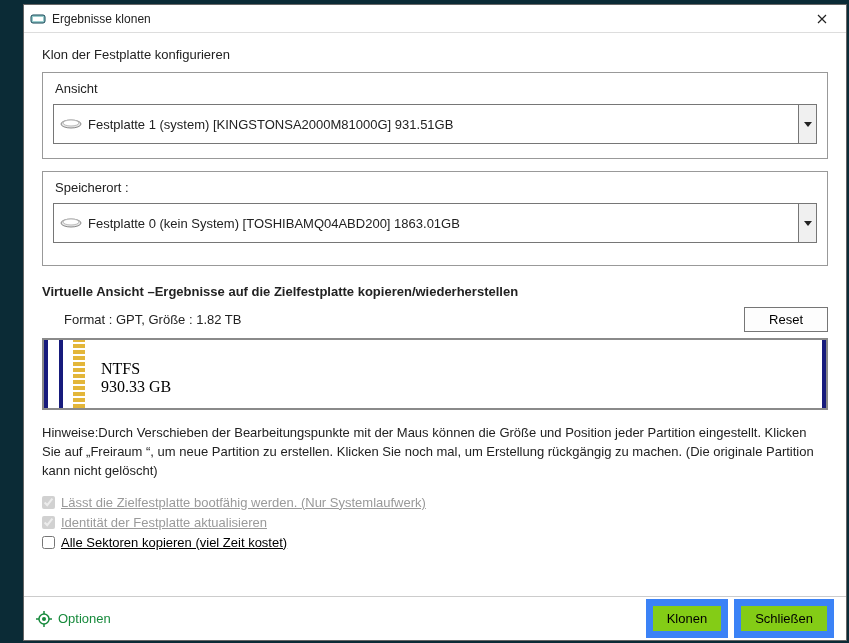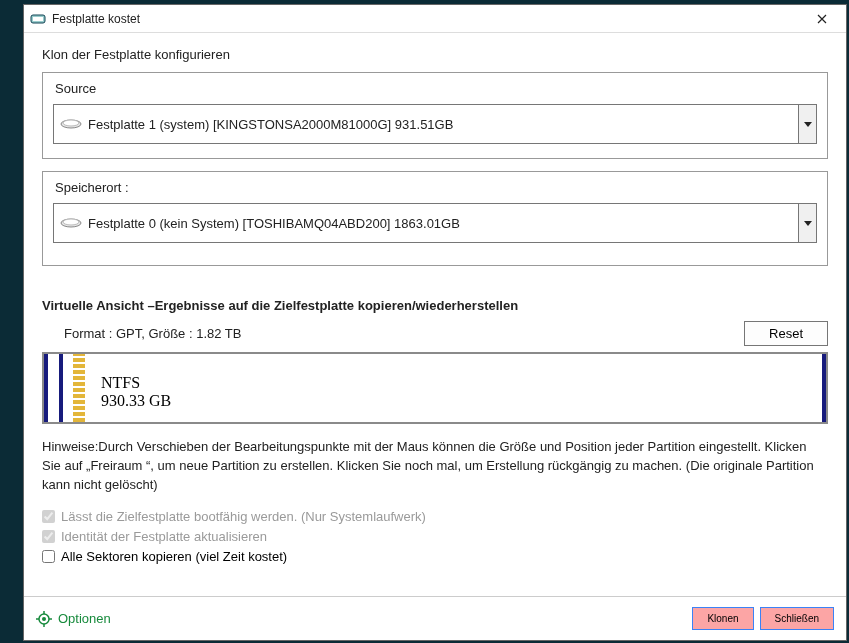--- a/index.html
+++ b/index.html
@@ -27,71 +27,71 @@
   .gutter { width:12px; height:100%; display:flex; flex-direction:column; }
   .partition { flex:1; display:flex; flex-direction:row; position:relative;font-family:Liberation Serif, serif; }
   .part-top { height:14px; background:#171b7c; }
   .part-top.free { background:#fff; border-bottom:1px solid #ccc; }
   .handle { width:6px; background:repeating-linear-gradient(0deg,#e3b63a 0 4px,#fff 4px 6px); }
   .part-texts { position:absolute; left:28px; top:20px; }
   .part-texts .lname { font-size:16px; font-weight:normal; }
   .part-texts .lsize { font-size:16px; }
   .hint { font-size:13px; color:#222; line-height:1.45; margin-bottom:14px; }
   .checks { margin-bottom:4px; }
-  .check-row { display:flex; align-items:center; gap:6px; margin:5px 0; font-size:13px; }
+  .check-row { display:flex; align-items:center; gap:6px; margin:5px 0; font-size:13px;text-decoration:underline; }
   .check-row.disabled { color:#9a9a9a; }
   .check-row input { margin:0; accent-color:#666; }
   .check-row.disabled input { accent-color:#aaa; }
   .footer { position:absolute; left:0; right:0; bottom:0; height:44px; border-top:1px solid #ccc; display:flex; align-items:center; padding:0 12px; background:#fff; }
   .options-link { display:flex; align-items:center; gap:6px; color:#178a3c; font-size:13px; cursor:pointer; flex:1; }
   .options-link svg { width:16px; height:16px; }
-  .footer-btn { border:1px solid #3b82f6; background:#fca5a5; padding:5px 14px; font-size:10px; margin-left:6px; cursor:pointer; }
+  .footer-btn { border:7px solid #3b82f6; background:#84cc16; padding:5px 14px; font-size:13px; margin-left:6px; cursor:pointer; }
 </style>
 </head>
 <body>
 
 <div class="dialog">
 
   <div class="titlebar">
     <span class="icon">
       <svg viewBox="0 0 16 16">
           <rect x="1" y="4" width="14" height="8" rx="2" fill="#9cc" stroke="#145" stroke-width="1"></rect>
           <rect x="3" y="6" width="10" height="4" fill="#fff"></rect>
         </svg>
     </span>
-    <span class="title">Festplatte kostet</span>
+    <span class="title">Ergebnisse klonen</span>
     <div class="close">
       <svg viewBox="0 0 10 10">
           <path d="M1 1 L9 9 M9 1 L1 9" stroke="#222" stroke-width="1.2" fill="none"></path>
         </svg>
     </div>
   </div>
 
   <div class="content">
     <div class="subtitle">Klon der Festplatte konfigurieren</div>
 
     <div class="group">
-      <div class="group-label">Source</div>
+      <div class="group-label">Ansicht</div>
       <div class="dropdown">
         <span class="disk-icon">
           <svg viewBox="0 0 22 14">
               <ellipse cx="11" cy="7" rx="10" ry="4" fill="#e8e8e8" stroke="#888"></ellipse>
               <ellipse cx="11" cy="6" rx="8" ry="3" fill="#fff" stroke="#bbb"></ellipse>
             </svg>
         </span>
         <span class="dd-text">Festplatte 1 (system) [KINGSTONSA2000M81000G]   931.51GB</span>
         <div class="dropdown-arrow">
           <svg viewBox="0 0 8 5">
               <path d="M0 0 L8 0 L4 5 Z"></path>
             </svg>
         </div>
       </div>
     </div>
 
-    <div class="group" style="padding-bottom:22px;margin-bottom:32px;">
+    <div class="group" style="padding-bottom:22px;margin-bottom:18px;">
       <div class="group-label">Speicherort :</div>
       <div class="dropdown">
         <span class="disk-icon">
           <svg viewBox="0 0 22 14">
               <ellipse cx="11" cy="7" rx="10" ry="4" fill="#e8e8e8" stroke="#888"></ellipse>
               <ellipse cx="11" cy="6" rx="8" ry="3" fill="#fff" stroke="#bbb"></ellipse>
             </svg>
         </span>
         <span class="dd-text">Festplatte 0 (kein System) [TOSHIBAMQ04ABD200]   1863.01GB</span>
         <div class="dropdown-arrow">

